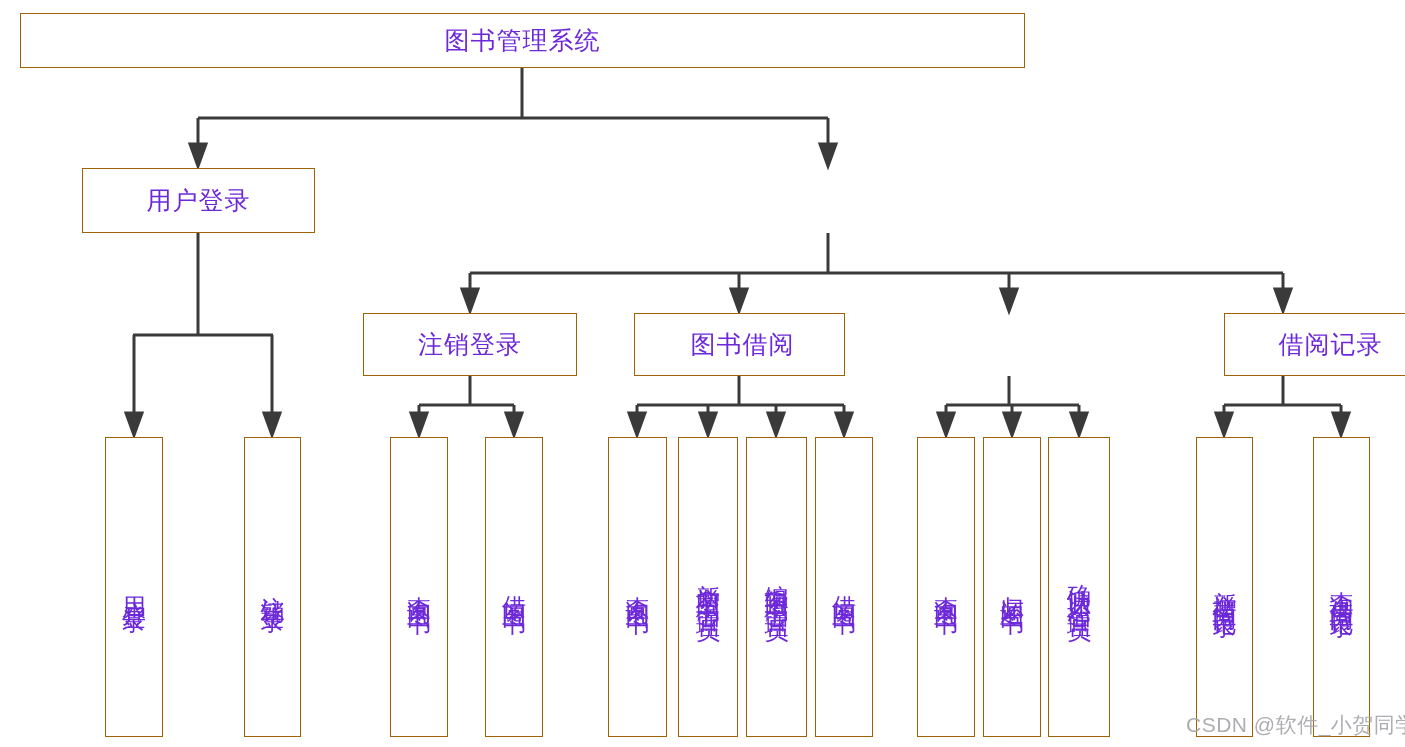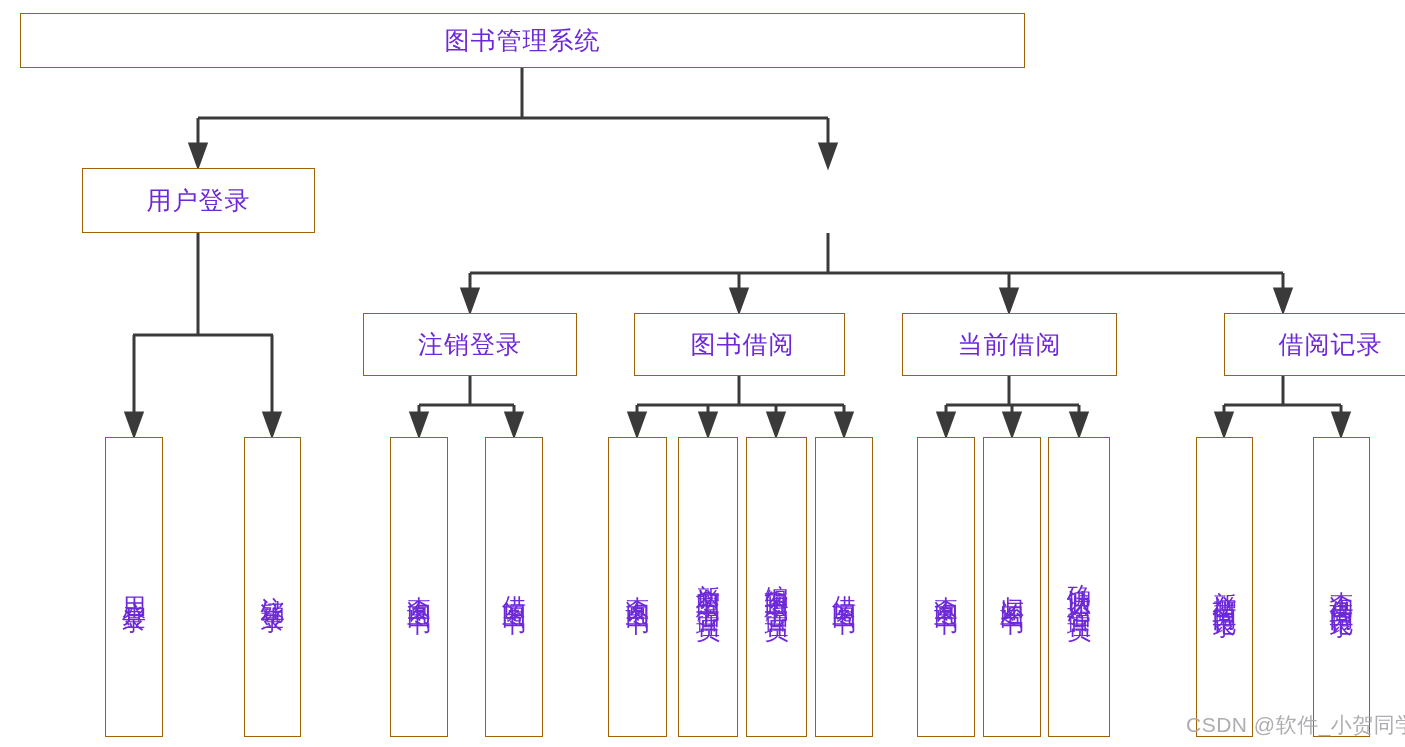--- a/index.html
+++ b/index.html
@@ -139,23 +139,20 @@
   <div class="node n-user">
     <span class="lbl">用户登录</span>
   </div>
 
   <div class="node n-recommend">
     <span class="lbl">注销登录</span>
   </div>
   <div class="node n-borrow">
     <span class="lbl">图书借阅</span>
   </div>
-  <div class="node n-current">
-    <span class="lbl">当前借阅</span>
-  </div>
   <div class="node n-records">
     <span class="lbl">借阅记录</span>
   </div>
 
   <div class="node leaf lf1">
     <span class="lbl">用户登录</span>
   </div>
   <div class="node leaf lf2">
     <span class="lbl">注销登录</span>
   </div>

